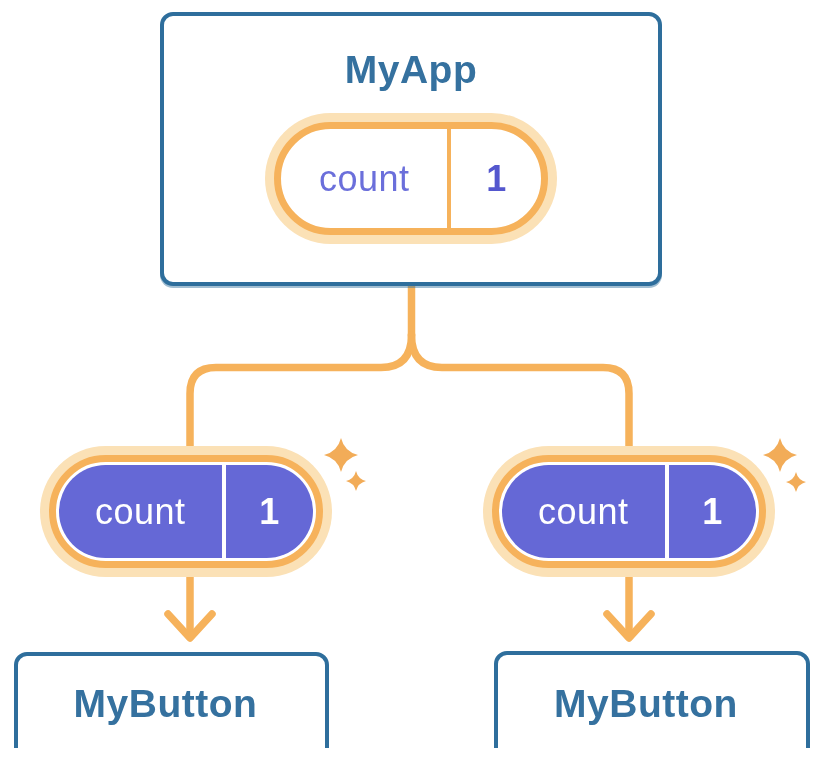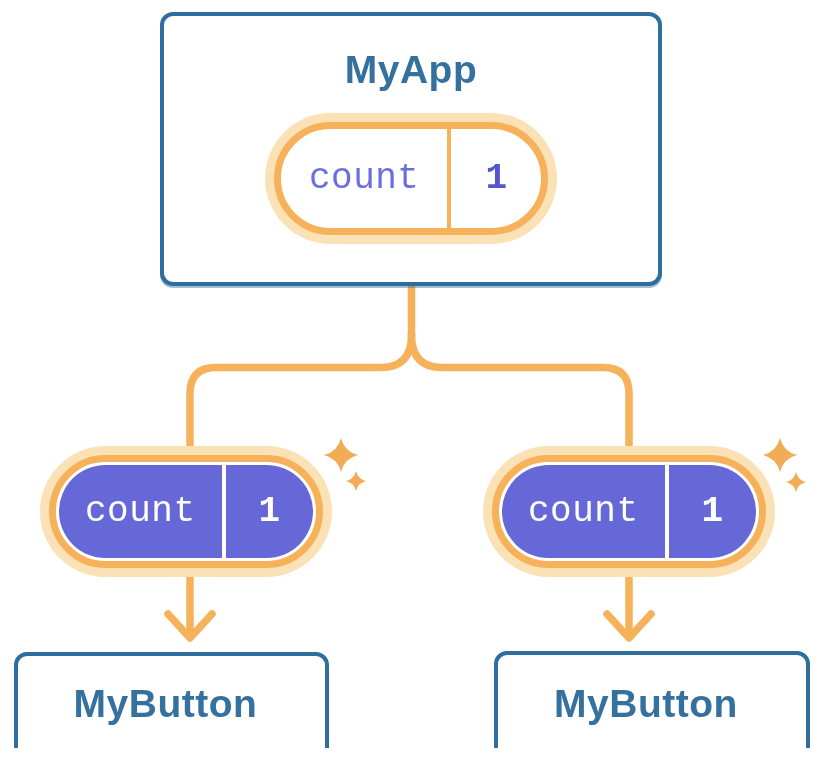--- a/index.html
+++ b/index.html
@@ -36,21 +36,21 @@
   .pill-mid{
     width:100%;height:100%;border-radius:57px;border:7px solid #F6B25B;
     background:#ffffff;box-sizing:border-box;
   }
   .pill-solid .pill-mid{padding:3px;}
   .pill-body{
     width:100%;height:100%;border-radius:50px;display:flex;
     align-items:stretch;box-sizing:border-box;overflow:hidden;
   }
   .pill-solid .pill-body{background:#6568D6;}
-  .pill-sec{display:flex;align-items:center;justify-content:center;font-family:Liberation Mono, monospace;}
+  .pill-sec{display:flex;align-items:center;justify-content:center;}
   .pill-sec-name{flex:0 0 64%;}
   .pill-sec-value{flex:1 1 auto;}
   .pill-divider{flex:0 0 4px;}
   .pill-light .pill-divider{background:#F6B25B;}
   .pill-solid .pill-divider{background:#ffffff;}
   .state-name{font-size:36px;font-weight:400;letter-spacing:.5px;}
   .state-value{font-size:36px;font-weight:700;}
   .pill-light .state-name{color:#6B6FDB;}
   .pill-light .state-value{color:#5457CE;}
   .pill-solid .state-name,.pill-solid .state-value{color:#ffffff;}

